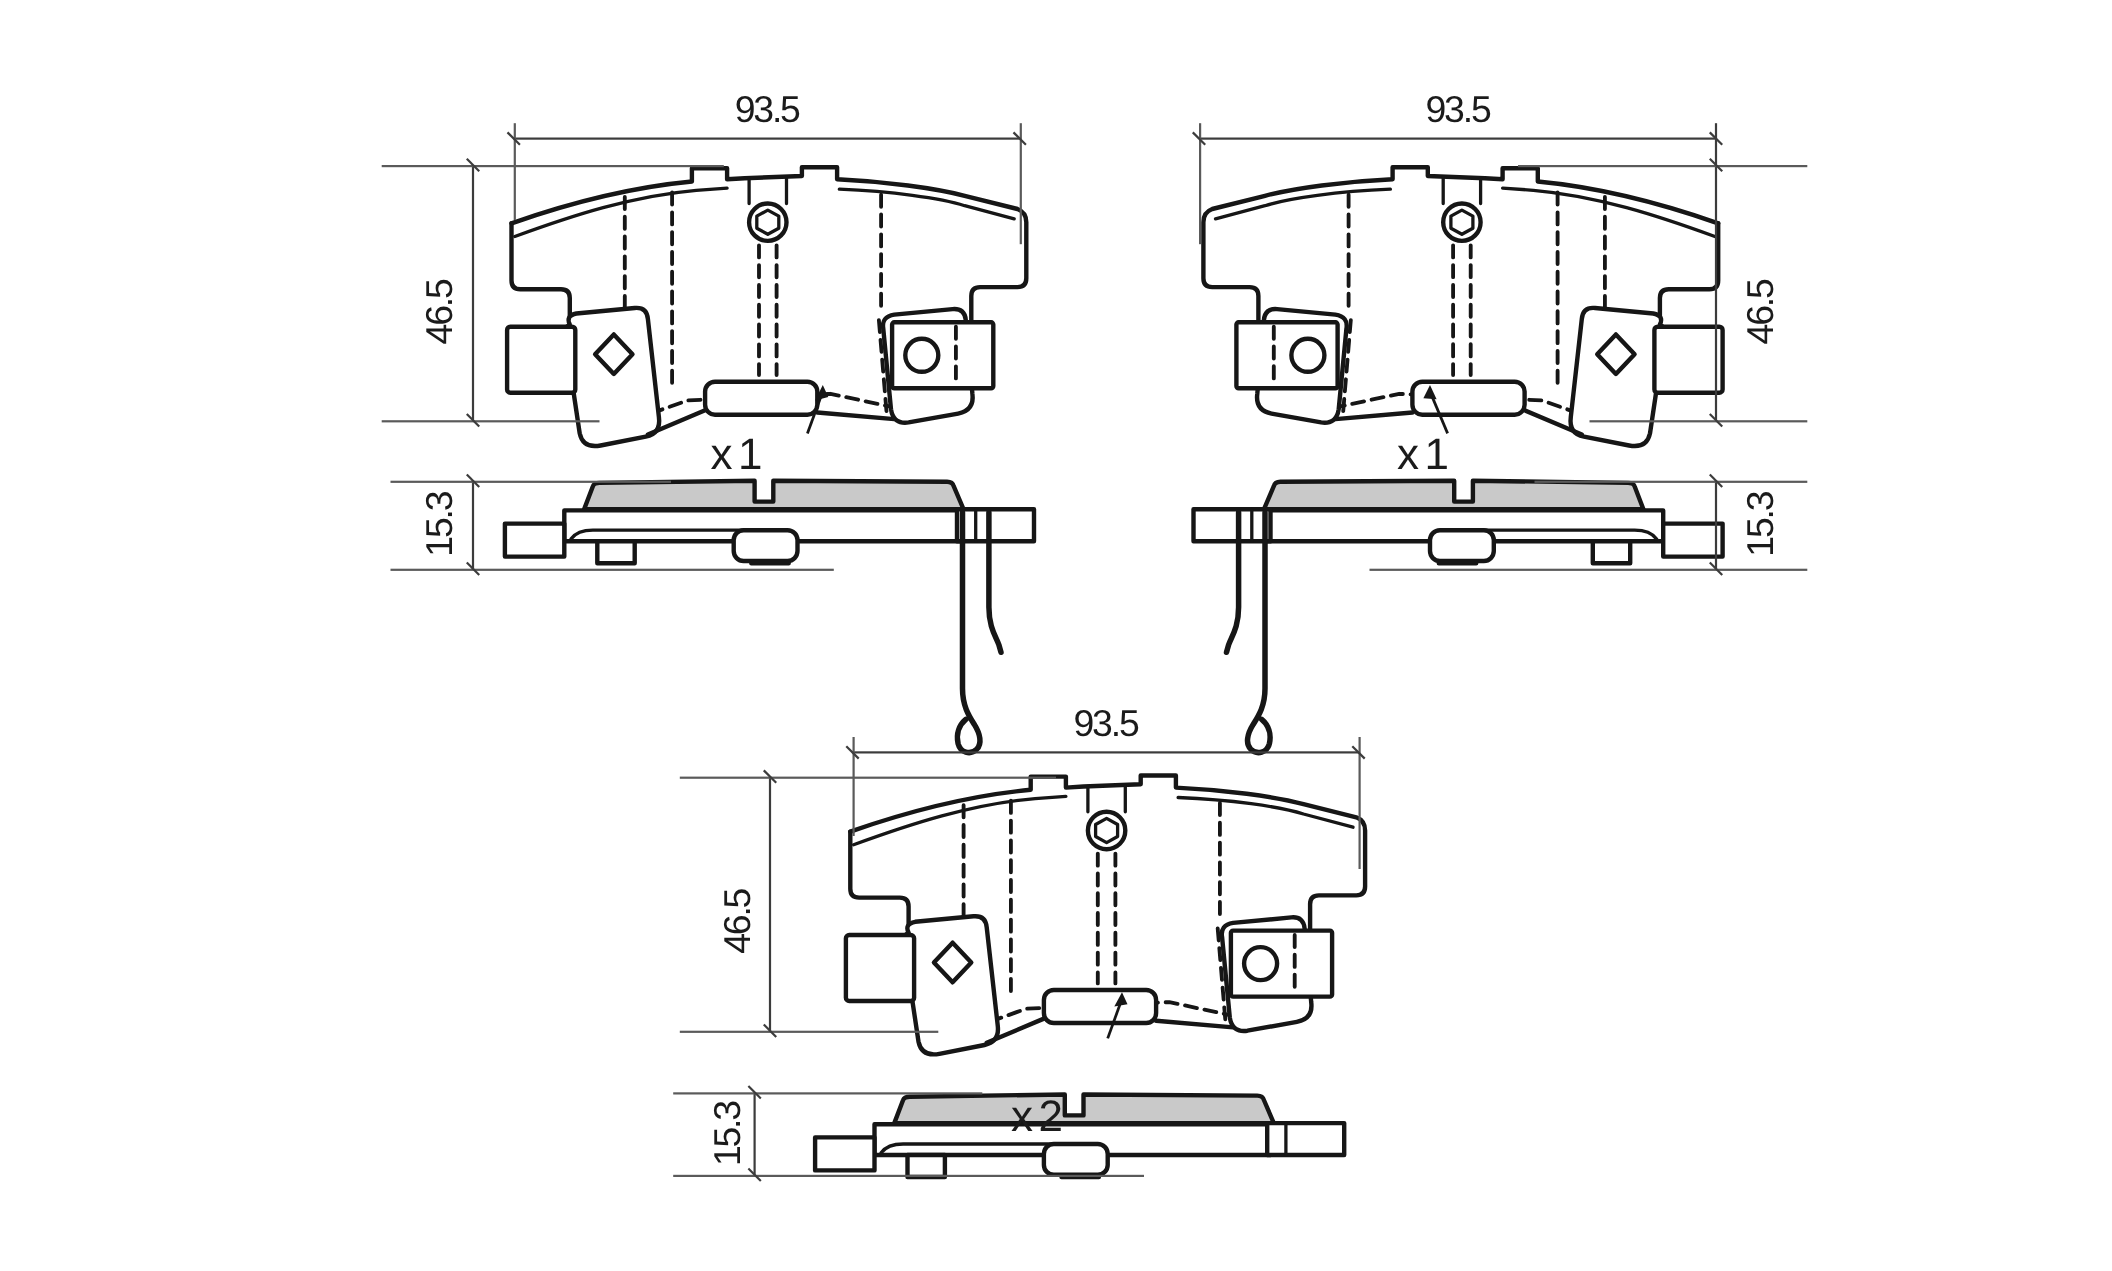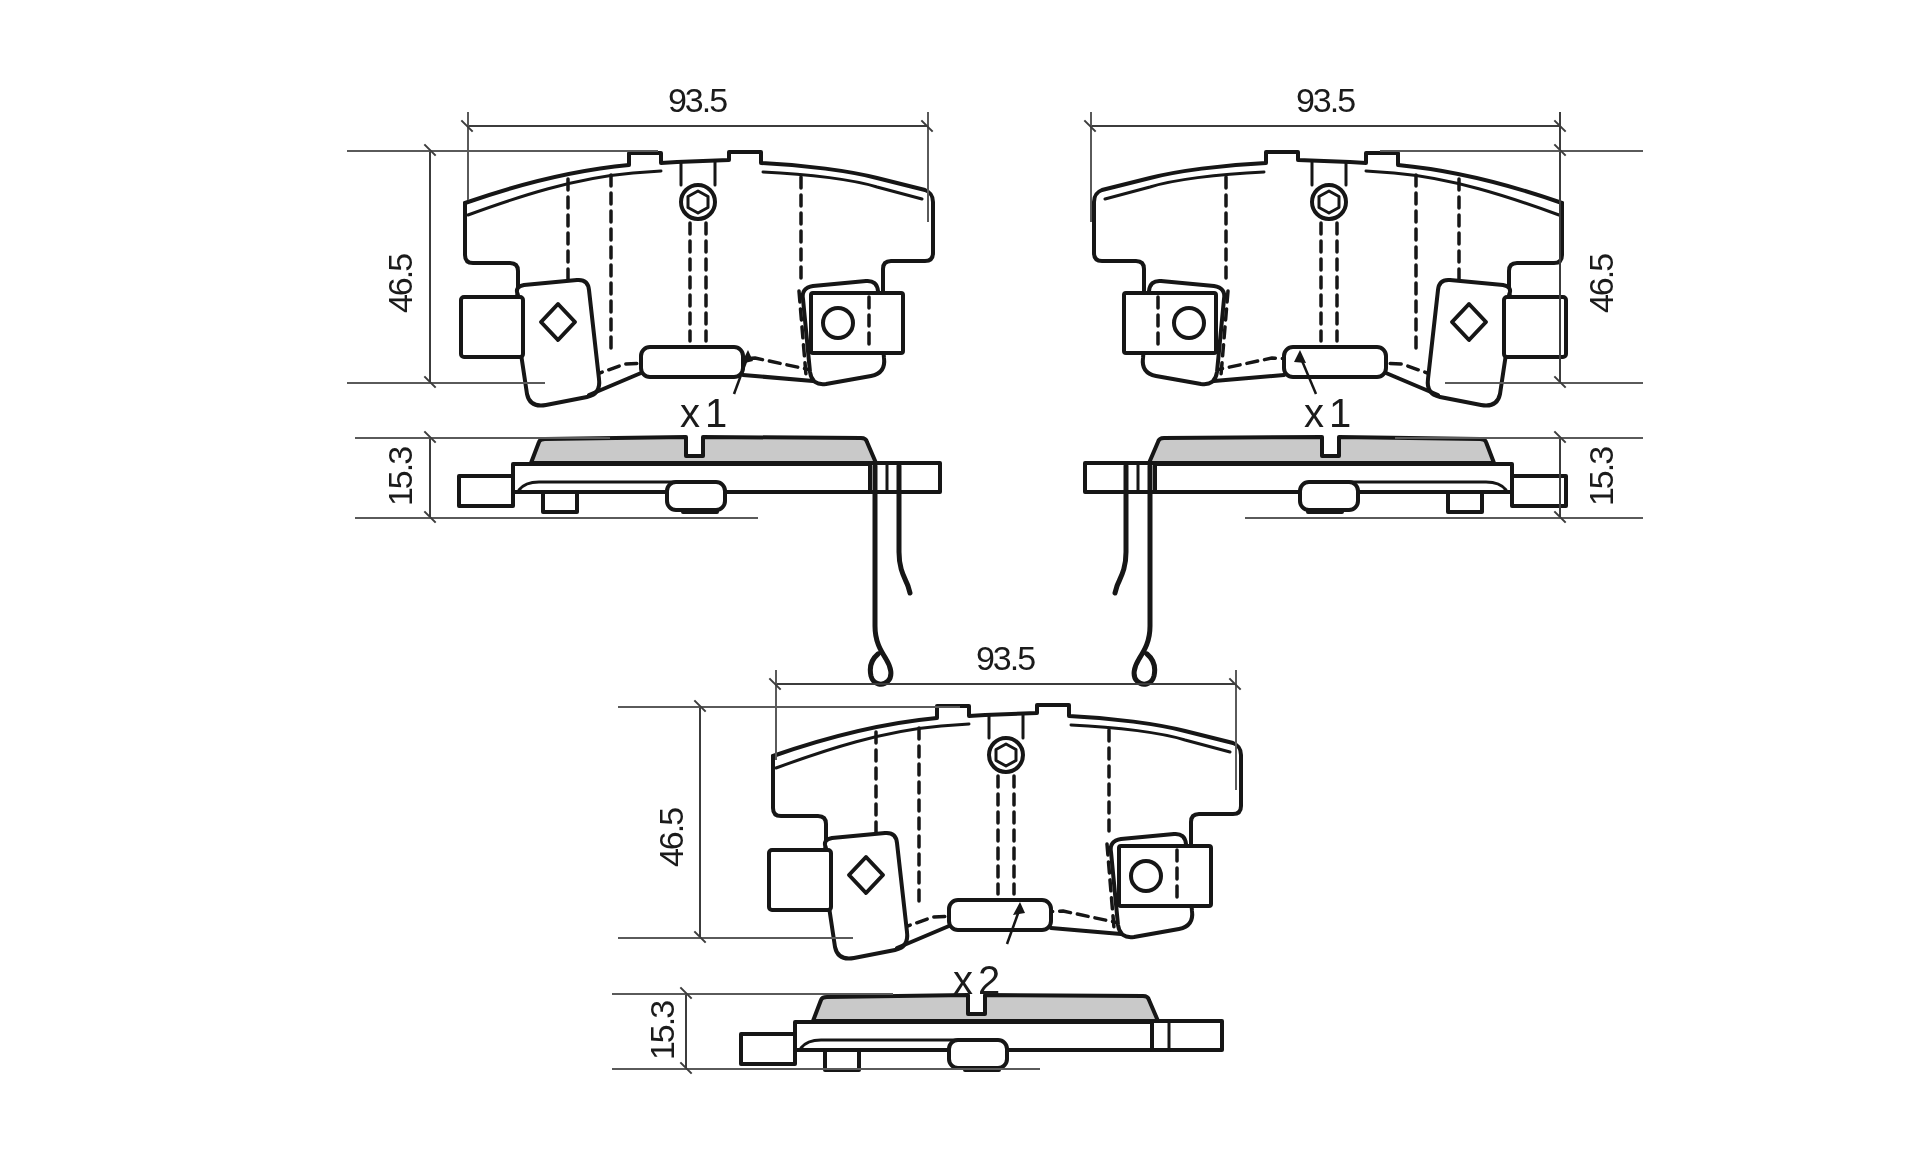--- a/index.html
+++ b/index.html
@@ -15,21 +15,21 @@
   .abs{position:absolute;}
   
   .dl{position:absolute;background:var(--dim);}
   .xl{position:absolute;background:#5a5a5a;}
   .tick{position:absolute;width:2px;height:16px;background:var(--dim);transform:rotate(-45deg);}
   
   .dimtext{position:absolute;font-size:34px;letter-spacing:-2px;color:var(--txt);
            text-align:center;line-height:40px;height:40px;white-space:nowrap;}
   .vert{transform:rotate(-90deg);}
   .qty{position:absolute;font-size:40px;letter-spacing:5px;color:var(--txt);
-       text-align:center;line-height:44px;height:44px;white-space:nowrap;}
+       text-align:left;line-height:44px;height:44px;white-space:nowrap;}
   
   .ln{stroke:var(--line);stroke-width:4;fill:none;stroke-linejoin:round;stroke-linecap:round;}
   .fw{fill:#ffffff;}
   .fric{fill:var(--friction);}
   .thin{stroke-width:3;}
   .dash{stroke-dasharray:11 7;stroke-width:3.5;}
   .hook{stroke-width:5;}
   .ldr{stroke:var(--line);stroke-width:2.5;fill:none;}
   .arrow{fill:var(--line);stroke:none;}
 </style>
@@ -183,15 +183,15 @@
   <div class="xl" style="left:612px;top:993px;width:281px;height:1.5px"></div>
   <div class="xl" style="left:612px;top:1068px;width:428px;height:1.5px"></div>
   <div class="tick" style="left:685px;top:985px"></div>
   <div class="tick" style="left:685px;top:1060px"></div>
   <div class="dimtext vert" style="left:607px;top:1011px;width:110px">15.3</div>
 
   <svg class="abs" style="left:986px;top:900px" width="46" height="50" viewBox="0 0 46 50">
     <path class="ldr" d="M 34,8 L 21,44"></path>
       <polygon class="arrow" points="34,2 27,15 39,13"></polygon>
   </svg>
-  <div class="qty" style="left:919px;top:958px;width:120px">x2</div>
+  <div class="qty" style="left:919px;top:993px;width:120px">x2</div>
 
 </div>
 
 </body></html>

